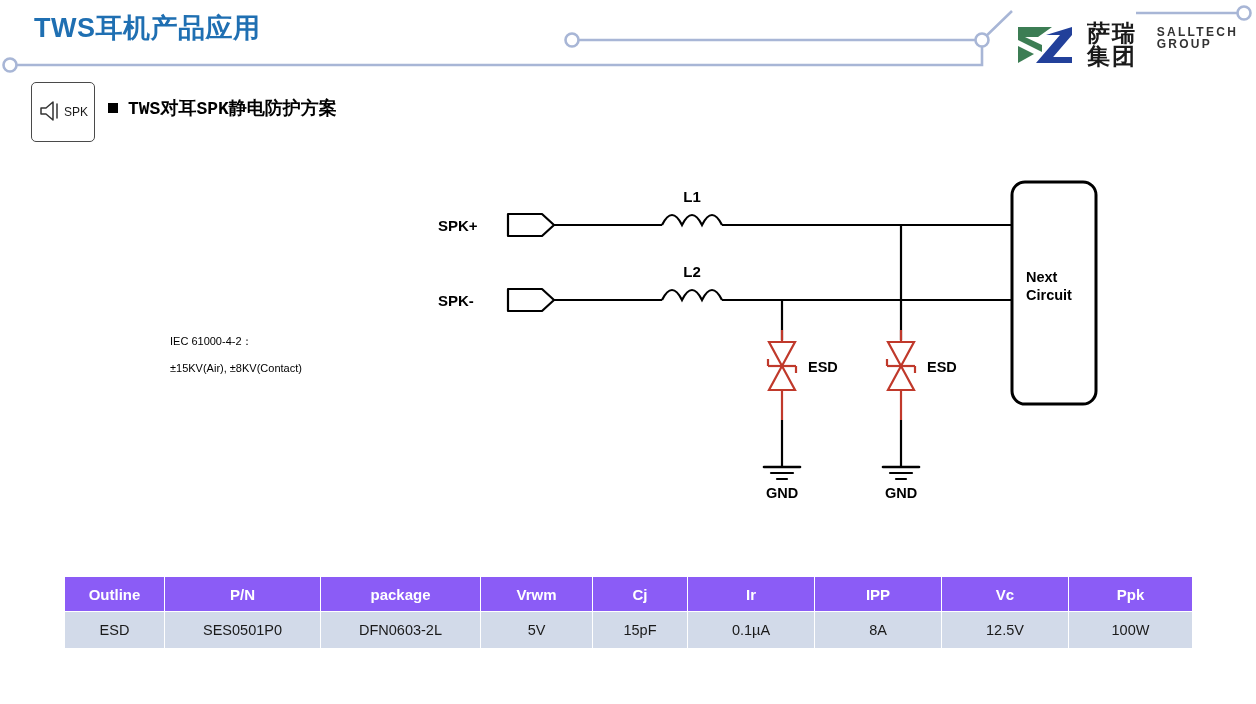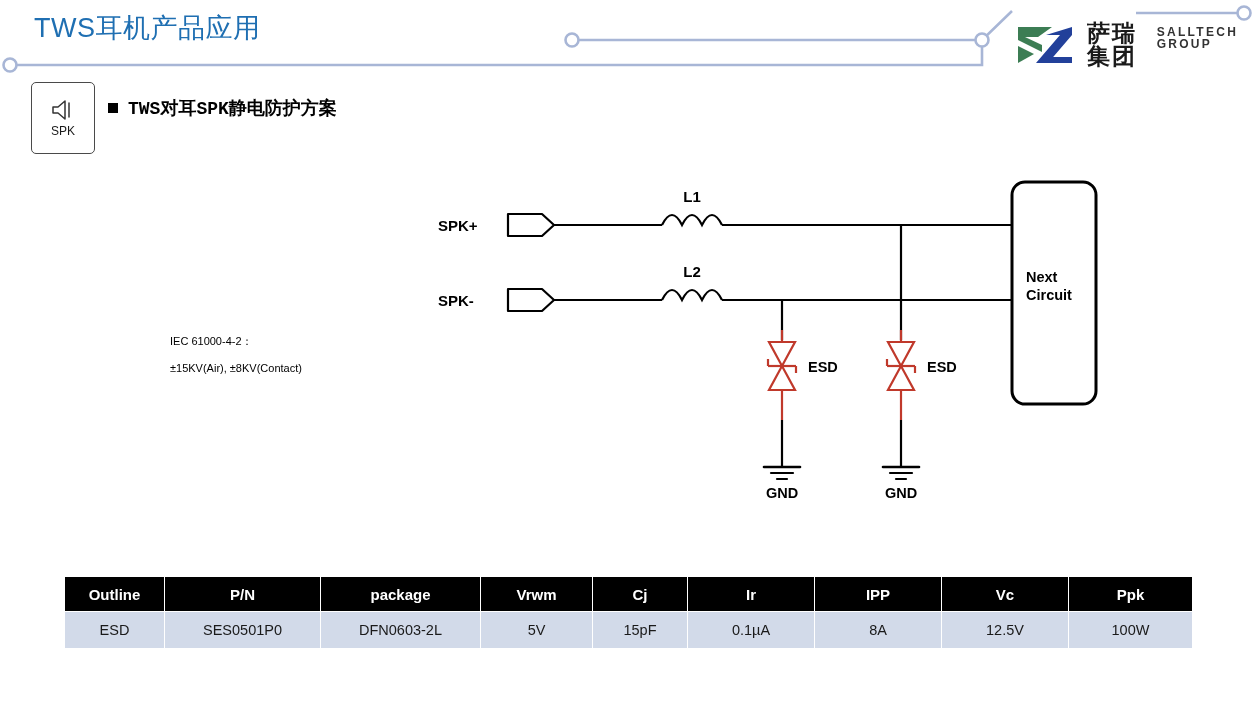--- a/index.html
+++ b/index.html
@@ -26,21 +26,21 @@
     height: 90px;
     pointer-events: none;
   }
 
   
   #page-title {
     position: absolute;
     left: 34px;
     top: 10px;
     font-size: 27px;
-    font-weight: normal;
+    font-weight: bold;
     color: #1F6FB2;
     letter-spacing: 0.5px;
     white-space: nowrap;
   }
 
   
   #brand-logo {
     position: absolute;
     left: 1012px;
     top: 22px;
@@ -73,26 +73,26 @@
     letter-spacing: 2.3px;
     margin-top: 4px;
   }
 
   
   #spk-badge {
     position: absolute;
     left: 31px;
     top: 82px;
     width: 64px;
-    height: 72px;
+    height: 60px;
     border: 1.4px solid #4a4a4a;
     border-radius: 5px;
     box-sizing: border-box;
     display: flex;
-    flex-direction: column;
+    flex-direction: row;
     align-items: center;
     justify-content: center;
     background: #ffffff;
   }
   #spk-badge .spk-glyph { margin-bottom: 3px; }
   #spk-badge .spk-label {
     font-size: 12px;
     color: #1a1a1a;
   }
 
@@ -141,21 +141,21 @@
   
   #param-table {
     position: absolute;
     left: 64px;
     top: 576px;
     width: 1128px;
     border-collapse: collapse;
     table-layout: fixed;
   }
   #param-table th {
-    background: #000000;
+    background: #8b5cf6;
     color: #ffffff;
     font-size: 15px;
     font-weight: bold;
     height: 32px;
     border: 1.6px solid #ffffff;
     text-align: center;
   }
   #param-table td {
     background: #D2DAE9;
     color: #1a1a1a;

